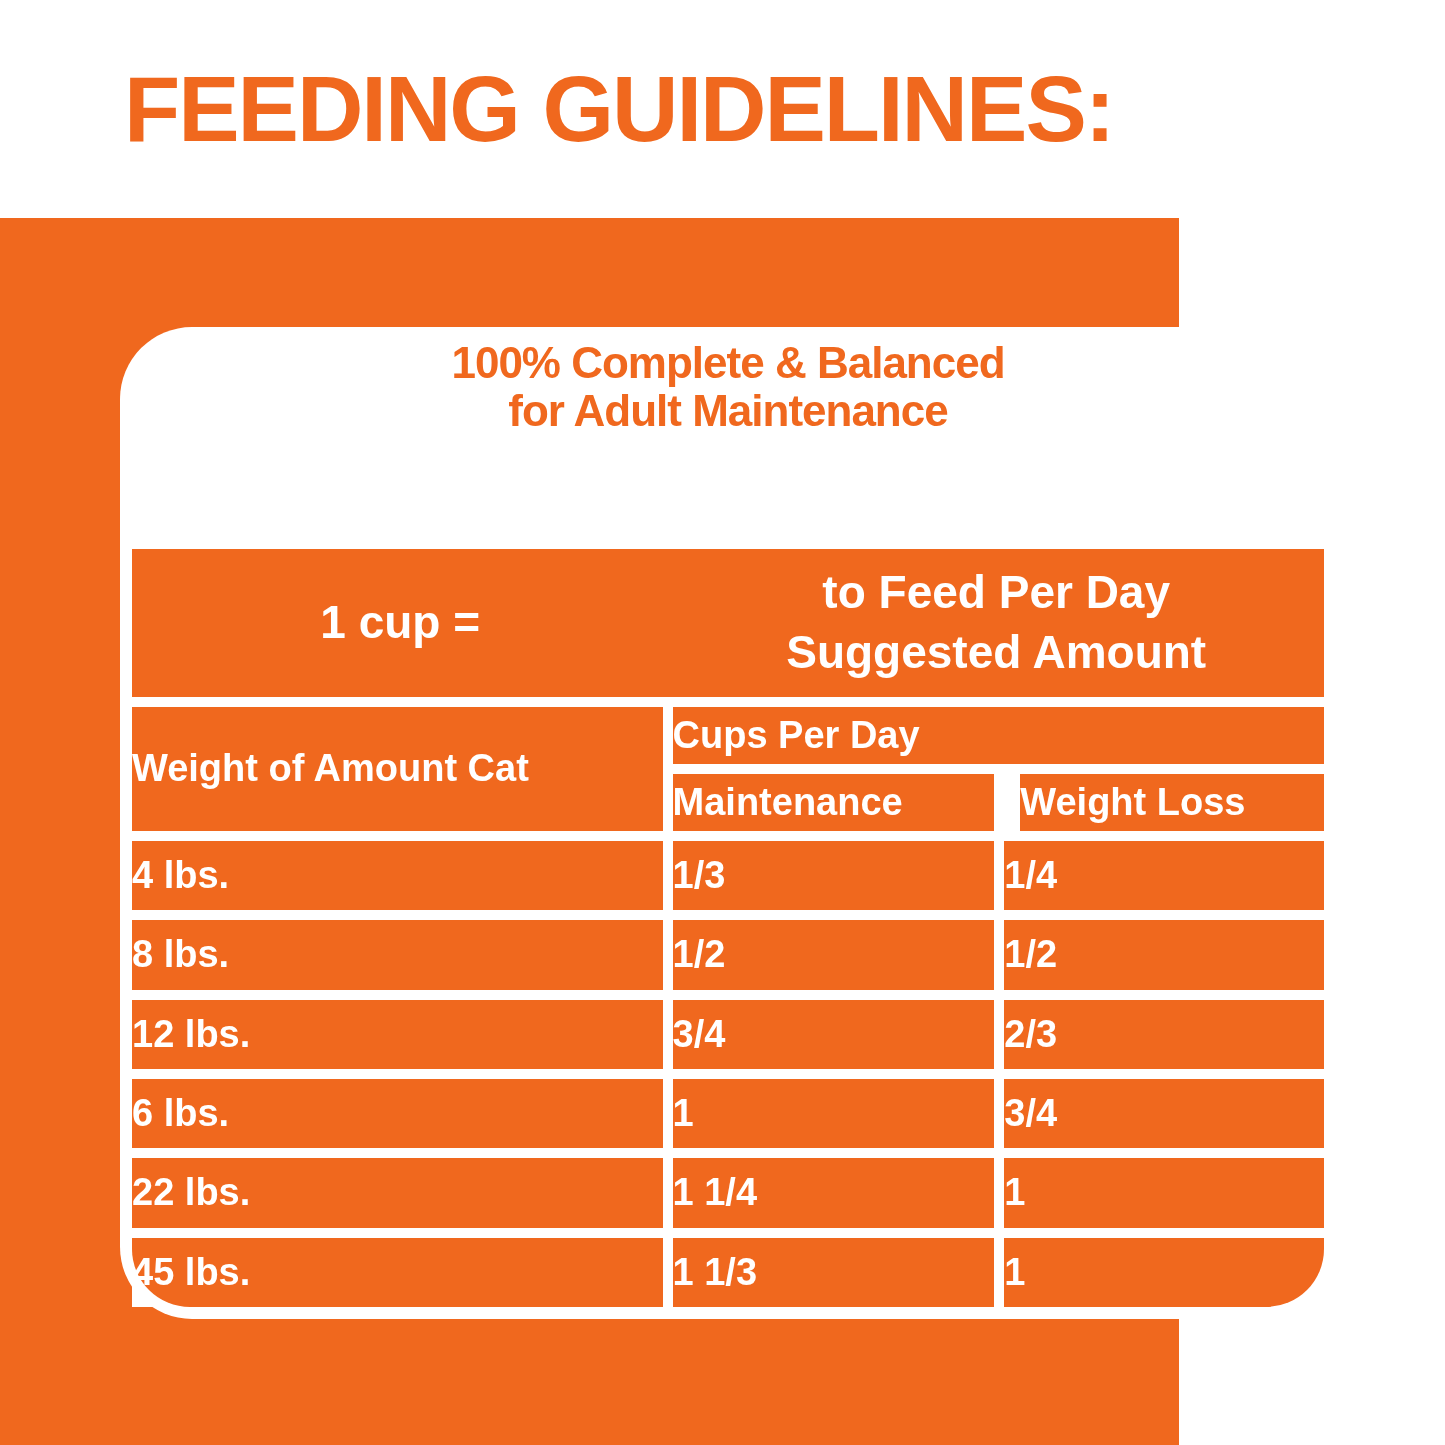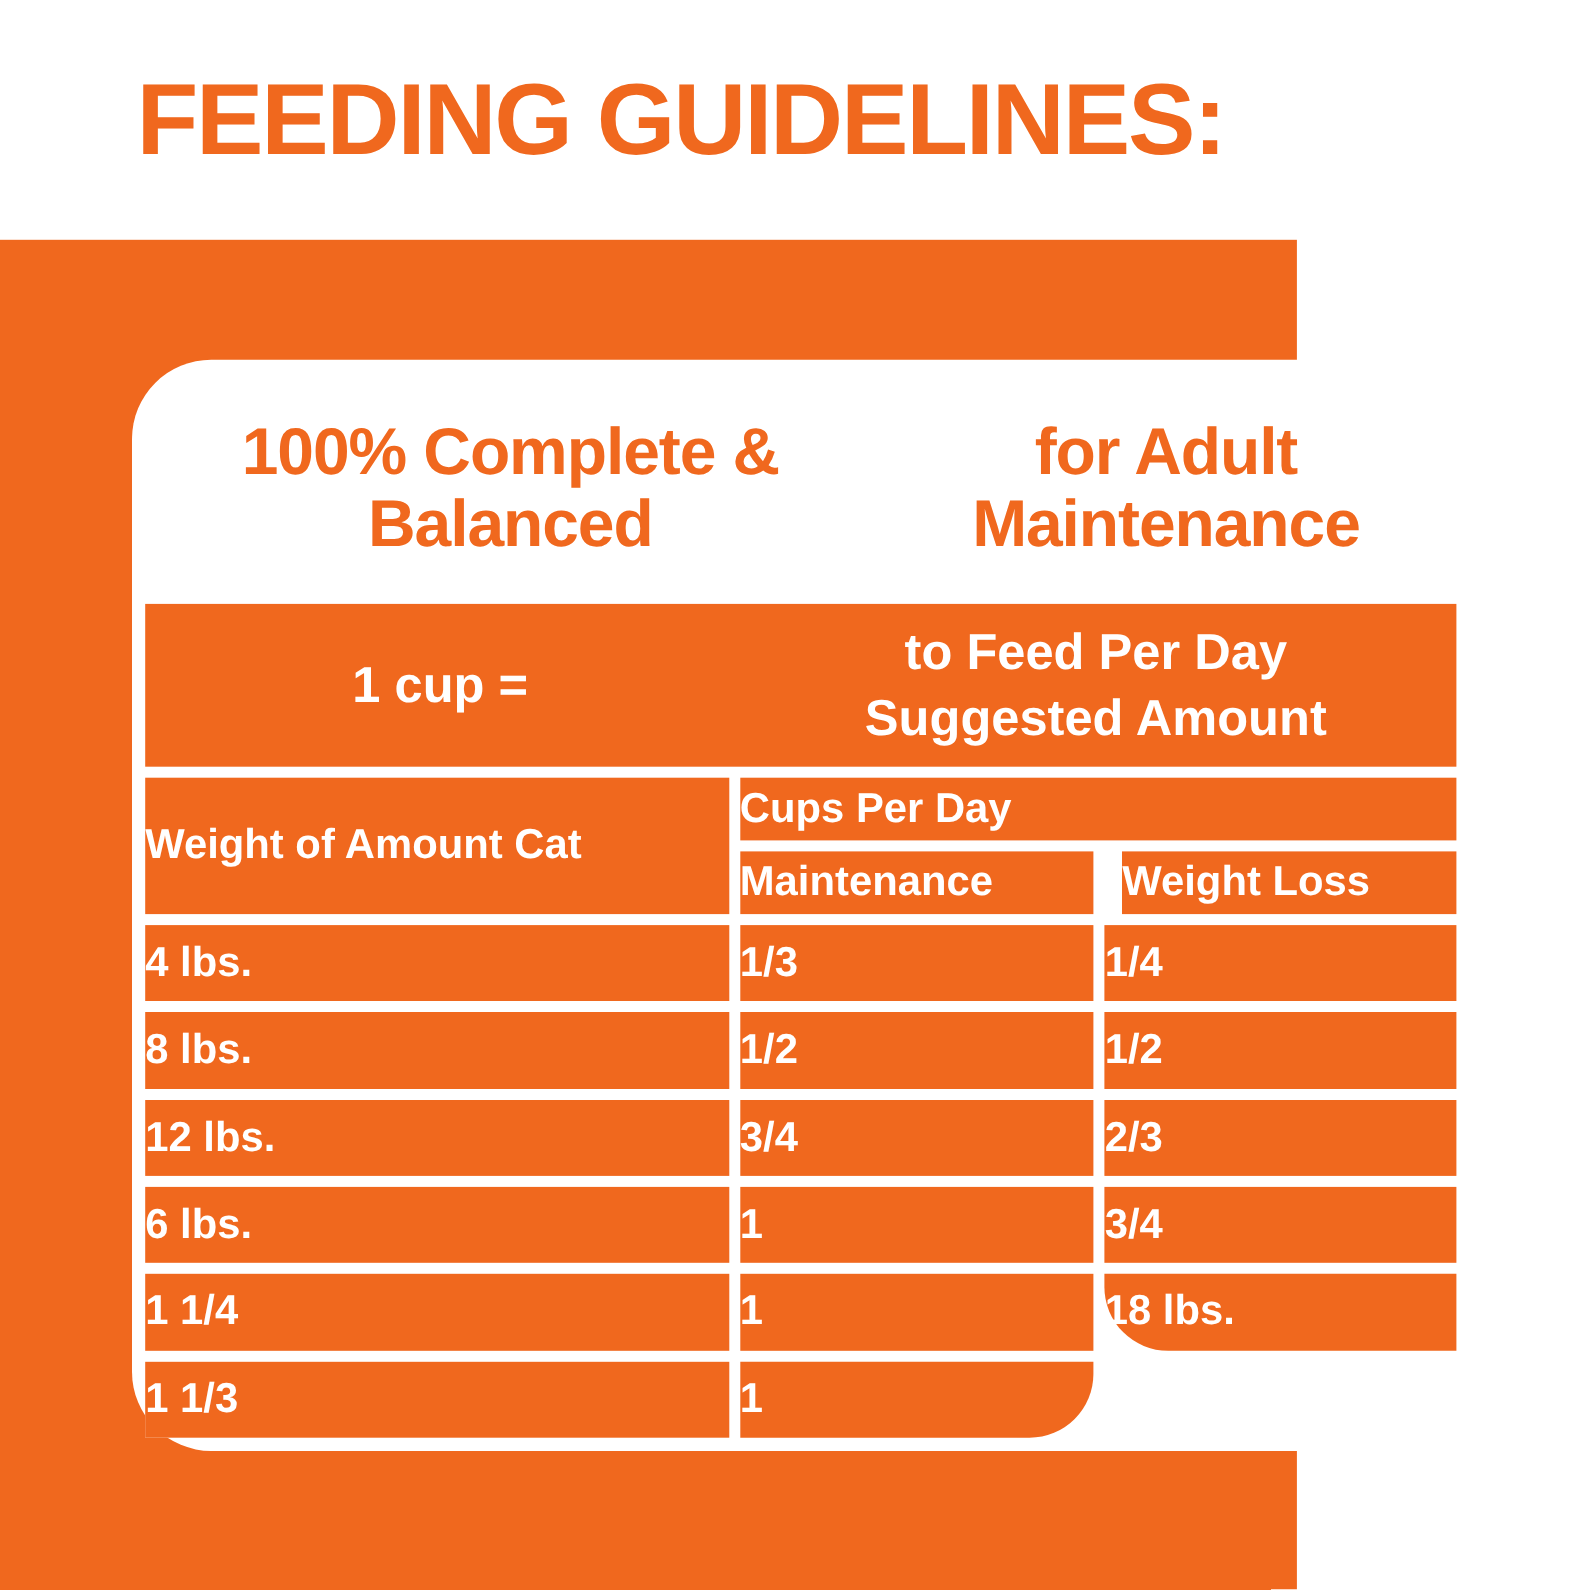--- a/index.html
+++ b/index.html
@@ -46,26 +46,25 @@
     margin-left: 120px;
     background: var(--white);
     border-radius: 72px;
     padding: 12px;
     display: flex;
     flex-direction: column;
   }
   .panel-title {
     flex: 0 0 210px;
     display: flex;
-    flex-direction: row;
-    justify-content: center;
+    flex-direction: column;
     align-items: center;
     text-align: center;
     color: var(--orange);
-    font-size: 60px;
+    font-size: 44px;
     line-height: 1.08;
     letter-spacing: -1px;
   }
 
   
   .grid {
     flex: 1;
     display: grid;
     grid-template-columns: 531fr 322fr 320fr;
     grid-template-rows: 148px 57px 57px repeat(6, 1fr);
@@ -146,23 +145,24 @@
         <div class="cell">1/2</div>
 
         <div class="cell">12 lbs.</div>
         <div class="cell">3/4</div>
         <div class="cell">2/3</div>
 
         <div class="cell">6 lbs.</div>
         <div class="cell">1</div>
         <div class="cell">3/4</div>
 
+        <div class="cell">22 lbs.</div>
         <div class="cell">1 1/4</div>
         <div class="cell">1</div>
 
-        <div class="cell corner-bl">18 lbs.</div>
+        <div class="cell corner-bl">45 lbs.</div>
         <div class="cell">1 1/3</div>
         <div class="cell corner-br">1</div>
 
       </div>
     </div>
   </section>
 </div>
 
 </body></html>

